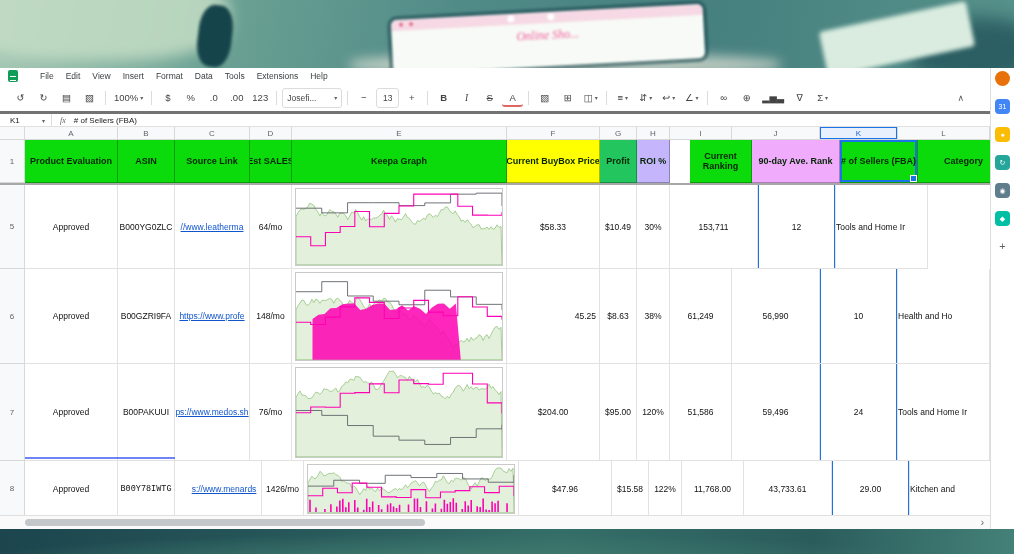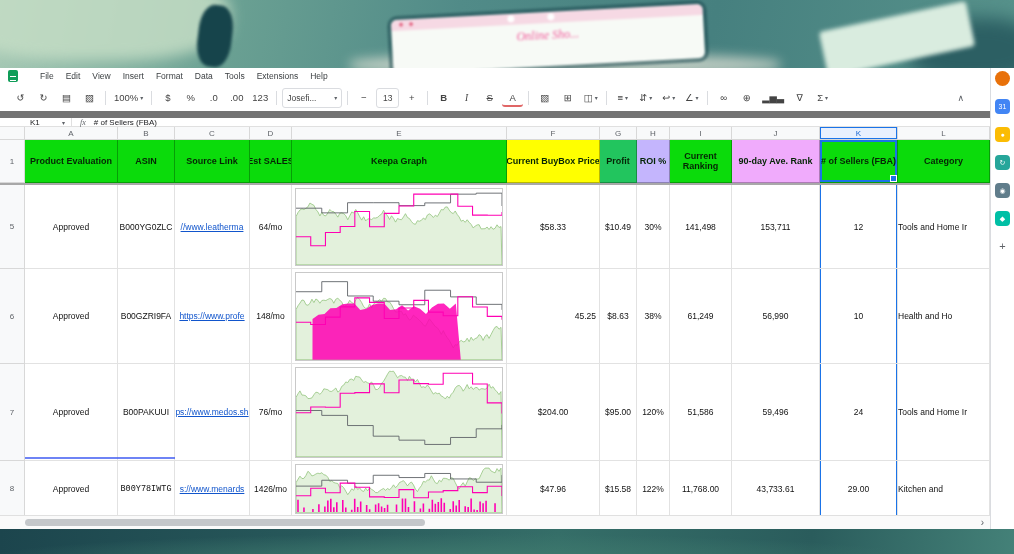--- a/index.html
+++ b/index.html
@@ -45,42 +45,42 @@
   .tb-sep{width:1px;height:14px;background:#dadce0;margin:0 3px;}
   .tb-box{border:1px solid #dadce0;font-size:8.5px;}
   .tb-font{width:50px;justify-content:space-between;padding:0 4px;}
   .tb-b{font-weight:bold;}
   .tb-i{font-style:italic;font-family:"Liberation Serif",serif;}
   .tb-s{text-decoration:line-through;}
   .tb-a{border-bottom:2px solid #e06666;line-height:1;height:14px;margin-top:2px;}
   .tb-collapse{margin-left:auto;margin-right:16px;color:#5f6368;font-size:9px;}
 
   .formula-bar{position:absolute;left:0;top:43px;width:100%;height:16px;display:flex;align-items:center;
-               border-top:7px solid #737373;border-bottom:1px solid #e0e0e0;box-sizing:border-box;
-               font-size:8px;color:#202124;padding-left:20px;}
+               border-top:3px solid #737373;border-bottom:1px solid #e0e0e0;box-sizing:border-box;
+               font-size:8px;color:#202124;}
   .name-box{width:52px;height:100%;display:flex;align-items:center;justify-content:space-between;
             padding:0 6px 0 10px;box-sizing:border-box;border-right:1px solid #e0e0e0;}
   .name-box .caret{font-size:6px;color:#5f6368;}
   .fx{font-family:"Liberation Serif",serif;font-style:italic;color:#5f6368;padding:0 8px;}
   .formula-text{color:#202124;}
 
   
   .grid{position:absolute;left:0;top:59px;width:990px;height:388px;overflow:hidden;background:#fff;}
   .grow{display:flex;}
   .cell{box-sizing:border-box;flex:0 0 auto;height:100%;display:flex;align-items:center;justify-content:center;
         overflow:hidden;white-space:nowrap;border-right:1px solid #e2e2e2;border-bottom:1px solid #e2e2e2;
         font-size:8.5px;color:#111;background:#fff;}
   .letters{height:13px;}
   .letters .cell{background:#f8f9fa;color:#5f6368;font-size:8px;border-color:#d8d8d8;}
   .corner{width:25px;}
   .selcol{background:#e8f0fe !important;color:#1967d2 !important;box-shadow:inset 0 0 0 1px #1a73e8;}
   .hrow{height:43px;border-bottom:2px solid #a8a8a8;}
   .rownum{width:25px;background:#f8f9fa;color:#5f6368;font-size:8px;border-color:#d8d8d8;}
   .hcell{font-weight:bold;font-size:9px;border-color:rgba(0,0,0,.28);color:#052505;}
-  .wrap{white-space:normal;text-align:center;line-height:1.15;}
+  .wrap{white-space:normal;text-align:center;line-height:1.15;margin-left:20px;}
   .selcell{box-shadow:inset 0 0 0 2px #1a73e8;position:relative;}
   .selcell::after{content:'';position:absolute;right:0;bottom:0;width:5px;height:5px;background:#1a73e8;border:1px solid #fff;}
   .selcoldata{box-shadow:inset 1px 0 0 #1a73e8,inset -1px 0 0 #1a73e8;}
   .c-link{color:#1155cc;text-decoration:underline;}
   .c-cat{justify-content:flex-start;}
   .c-right{justify-content:flex-end;padding-right:3px;}
   .keepa-cell{padding:3px;}
   .keepa-svg{border:1px solid #c9c9c9;background:#fff;display:block;}
   .collab{position:absolute;left:25px;top:330px;width:150px;height:2px;background:#3d5af1;opacity:.75;}
 
@@ -225,21 +225,20 @@
           <div class="cell keepa-cell" style="width: 215px;">
             <svg width="207" height="76" viewBox="0 0 207 76" class="keepa-svg">
               <path d="M0 76 L0 27.6 L2 23.5 L4 20.9 L6 19.7 L8 20.5 L10 19.2 L12 17.7 L14 13.9 L16 15.2 L18 16.2 L20 20.4 L22 22.8 L24 26.9 L26 23.3 L28 26.4 L30 26.8 L32 23.9 L34 20.4 L36 22.4 L38 22.6 L40 25.0 L42 28.1 L44 24.2 L46 23.8 L48 24.7 L50 26.6 L52 30.7 L54 26.8 L56 22.9 L58 23.9 L60 20.4 L62 23.6 L64 27.7 L66 31.1 L68 27.7 L70 31.9 L72 29.9 L74 29.8 L76 30.5 L78 28.9 L80 29.0 L82 28.3 L84 26.3 L86 25.1 L88 21.1 L90 24.9 L92 26.6 L94 30.5 L96 26.7 L98 29.3 L100 33.1 L102 29.5 L104 30.3 L106 30.7 L108 27.9 L110 24.6 L112 28.4 L114 29.5 L116 32.5 L118 34.7 L120 35.3 L122 31.7 L124 32.2 L126 31.3 L128 29.0 L130 30.5 L132 26.0 L134 24.8 L136 26.1 L138 28.5 L140 26.1 L142 27.5 L144 24.2 L146 20.4 L148 20.9 L150 18.0 L152 17.8 L154 21.1 L156 23.5 L158 24.5 L160 21.9 L162 25.4 L164 28.0 L166 32.2 L168 31.2 L170 33.3 L172 30.7 L174 33.3 L176 35.4 L178 38.9 L180 37.2 L182 35.9 L184 35.7 L186 39.9 L188 39.8 L190 39.7 L192 38.0 L194 40.5 L196 37.7 L198 40.3 L200 39.3 L202 35.8 L204 38.5 L206 37.6 L207 76 Z" fill="#e3f1dc" stroke="#93c47d" stroke-width="0.8"></path>
               <path d="M0 19.1 H25.9 V23.8 H51.8 V13.6 H77.6 V13.6 H103.5 V16.5 H129.4 V13.8 H155.3 V5.0 H181.1 V4.0 H207.0 V16.9" fill="none" stroke="#5f6368" stroke-width="0.9"></path>
               <path d="M0 47.8 H14.8 V56.8 H29.6 V43.5 H44.4 V37.5 H59.1 V22.5 H73.9 V37.8 H88.7 V24.3 H103.5 V16.9 H118.3 V5.0 H133.1 V5.0 H147.9 V5.0 H162.6 V17.1 H177.4 V26.1 H192.2 V26.2 H207.0 V23.0" fill="none" stroke="#ff00b3" stroke-width="1.1"></path>
             </svg>
           </div>
           <div class="cell" style="width: 93px;">$58.33</div>
           <div class="cell" style="width: 37px;">$10.49</div>
           <div class="cell" style="width: 33px;">30%</div>
-          <div class="cell" style="width: 62px;">141,498</div>
           <div class="cell" style="width: 88px;">153,711</div>
           <div class="cell selcoldata" style="width: 78px;">12</div>
           <div class="cell c-cat" style="width: 92px;">Tools and Home Ir</div>
         </div>
         <div class="grow" style="height: 95px;">
           <div class="cell rownum">6</div>
           <div class="cell" style="width: 93px;">Approved</div>
           <div class="cell" style="width: 57px;">B00GZRI9FA</div>
           <div class="cell c-link" style="color: rgb(17, 85, 204); width: 75px;">https://www.profe</div>
           <div class="cell" style="width: 42px;">148/mo</div>
@@ -277,21 +276,21 @@
           <div class="cell" style="width: 33px;">120%</div>
           <div class="cell" style="width: 62px;">51,586</div>
           <div class="cell" style="width: 88px;">59,496</div>
           <div class="cell selcoldata" style="width: 78px;">24</div>
           <div class="cell c-cat" style="width: 92px;">Tools and Home Ir</div>
         </div>
         <div class="grow" style="height: 56px;">
           <div class="cell rownum">8</div>
           <div class="cell" style="width: 93px;">Approved</div>
           <div class="cell" style="width: 57px; font-family: Liberation Mono, monospace;">B00Y78IWTG</div>
-          <div class="cell c-link" style="color: rgb(17, 85, 204); width: 75px;">s://www.menards</div>
+          <div class="cell c-link" style="color: rgb(17, 85, 204); width: 75px; margin-left: 12px;">s://www.menards</div>
           <div class="cell" style="width: 42px;">1426/mo</div>
           <div class="cell keepa-cell" style="width: 215px;">
             <svg width="207" height="48" viewBox="0 0 207 48" class="keepa-svg">
               <path d="M0 48 L0 17.7 L2 14.2 L4 11.1 L6 13.5 L8 13.3 L10 10.4 L12 6.2 L14 8.0 L16 10.9 L18 10.2 L20 8.9 L22 8.1 L24 8.6 L26 7.6 L28 9.7 L30 10.1 L32 12.3 L34 16.5 L36 15.6 L38 17.5 L40 18.1 L42 18.4 L44 22.7 L46 20.8 L48 22.8 L50 26.2 L52 29.7 L54 27.0 L56 23.8 L58 25.3 L60 20.8 L62 24.5 L64 22.9 L66 25.6 L68 26.5 L70 23.1 L72 25.9 L74 22.6 L76 24.4 L78 25.5 L80 27.6 L82 27.6 L84 25.9 L86 24.5 L88 23.5 L90 25.3 L92 23.5 L94 24.8 L96 22.7 L98 19.8 L100 22.7 L102 20.6 L104 17.5 L106 16.6 L108 15.6 L110 17.9 L112 20.9 L114 18.3 L116 17.0 L118 19.8 L120 24.1 L122 26.6 L124 23.2 L126 20.7 L128 16.3 L130 17.0 L132 15.1 L134 14.9 L136 10.7 L138 14.2 L140 17.7 L142 18.6 L144 15.1 L146 16.7 L148 13.2 L150 13.3 L152 13.8 L154 15.1 L156 12.6 L158 13.4 L160 17.5 L162 21.5 L164 23.9 L166 20.2 L168 17.6 L170 21.2 L172 16.8 L174 12.8 L176 13.1 L178 15.5 L180 13.8 L182 14.0 L184 13.7 L186 9.4 L188 5.1 L190 3.0 L192 3.0 L194 3.0 L196 5.9 L198 6.9 L200 7.8 L202 3.5 L204 6.3 L206 3.0 L207 48 Z" fill="#e3f1dc" stroke="#93c47d" stroke-width="0.8"></path>
               <path d="M0 21.1 H25.9 V15.2 H51.8 V18.3 H77.6 V10.2 H103.5 V12.5 H129.4 V8.4 H155.3 V13.9 H181.1 V17.2 H207.0 V10.0" fill="none" stroke="#5f6368" stroke-width="0.9"></path>
               <path d="M0 30.8 H14.8 V23.2 H29.6 V27.7 H44.4 V18.1 H59.1 V22.3 H73.9 V31.9 H88.7 V32.6 H103.5 V24.6 H118.3 V32.8 H133.1 V27.0 H147.9 V25.6 H162.6 V21.7 H177.4 V27.6 H192.2 V21.3 H207.0 V31.0" fill="none" stroke="#ff00b3" stroke-width="1.1"></path>
               <path d="M2 47 V34.7 M8 47 V42.6 M17 47 V44.1 M23 47 V39.2 M29 47 V41.7 M32 47 V35.5 M35 47 V33.8 M38 47 V42.4 M41 47 V37.4 M47 47 V35.0 M50 47 V42.6 M56 47 V44.9 M59 47 V33.7 M62 47 V42.1 M65 47 V36.6 M71 47 V40.1 M74 47 V44.4 M80 47 V39.7 M83 47 V38.2 M86 47 V41.6 M89 47 V43.1 M92 47 V39.9 M101 47 V39.6 M107 47 V33.5 M110 47 V33.5 M113 47 V42.2 M119 47 V36.3 M125 47 V43.6 M128 47 V38.6 M134 47 V43.8 M137 47 V34.8 M140 47 V38.8 M143 47 V37.0 M146 47 V33.4 M149 47 V37.7 M155 47 V44.0 M158 47 V36.4 M161 47 V40.6 M164 47 V35.0 M170 47 V41.3 M173 47 V42.0 M176 47 V33.6 M179 47 V44.6 M182 47 V45.0 M185 47 V36.6 M188 47 V38.4 M191 47 V35.7 M200 47 V38.3 " stroke="#ff00b3" stroke-width="1.6" fill="none"></path>
             </svg>
           </div>
           <div class="cell" style="width: 93px;">$47.96</div>

